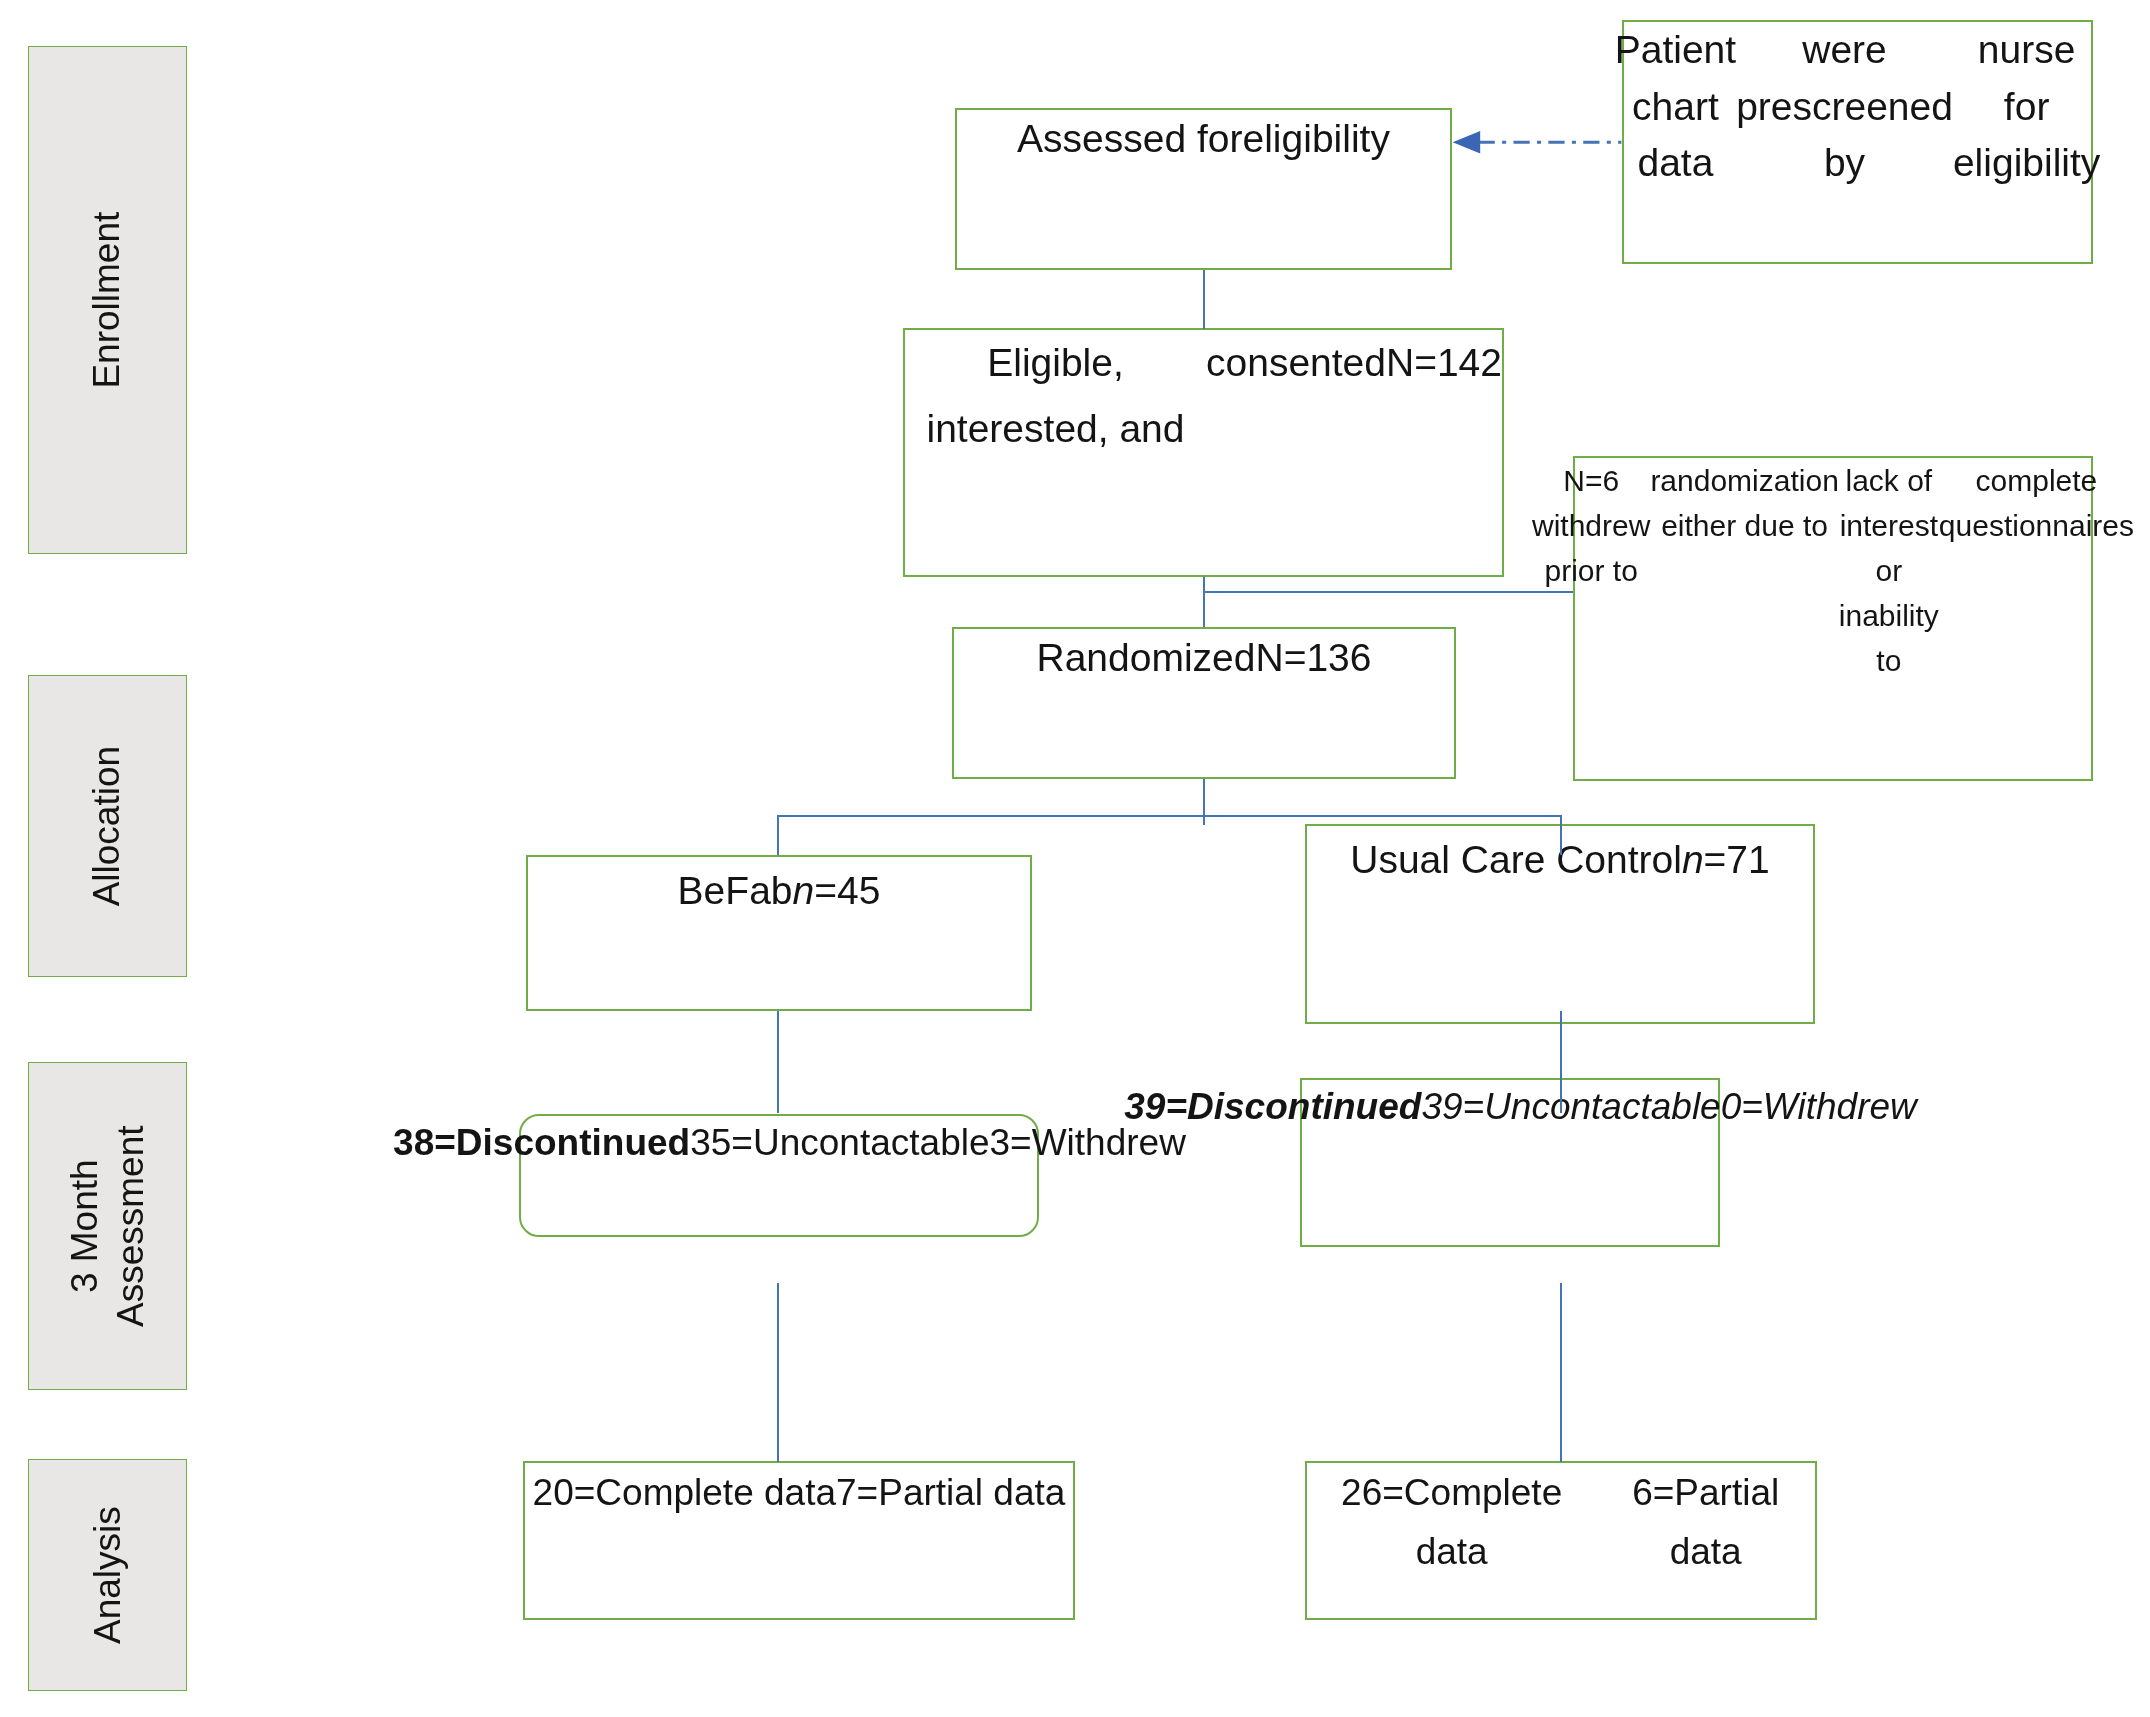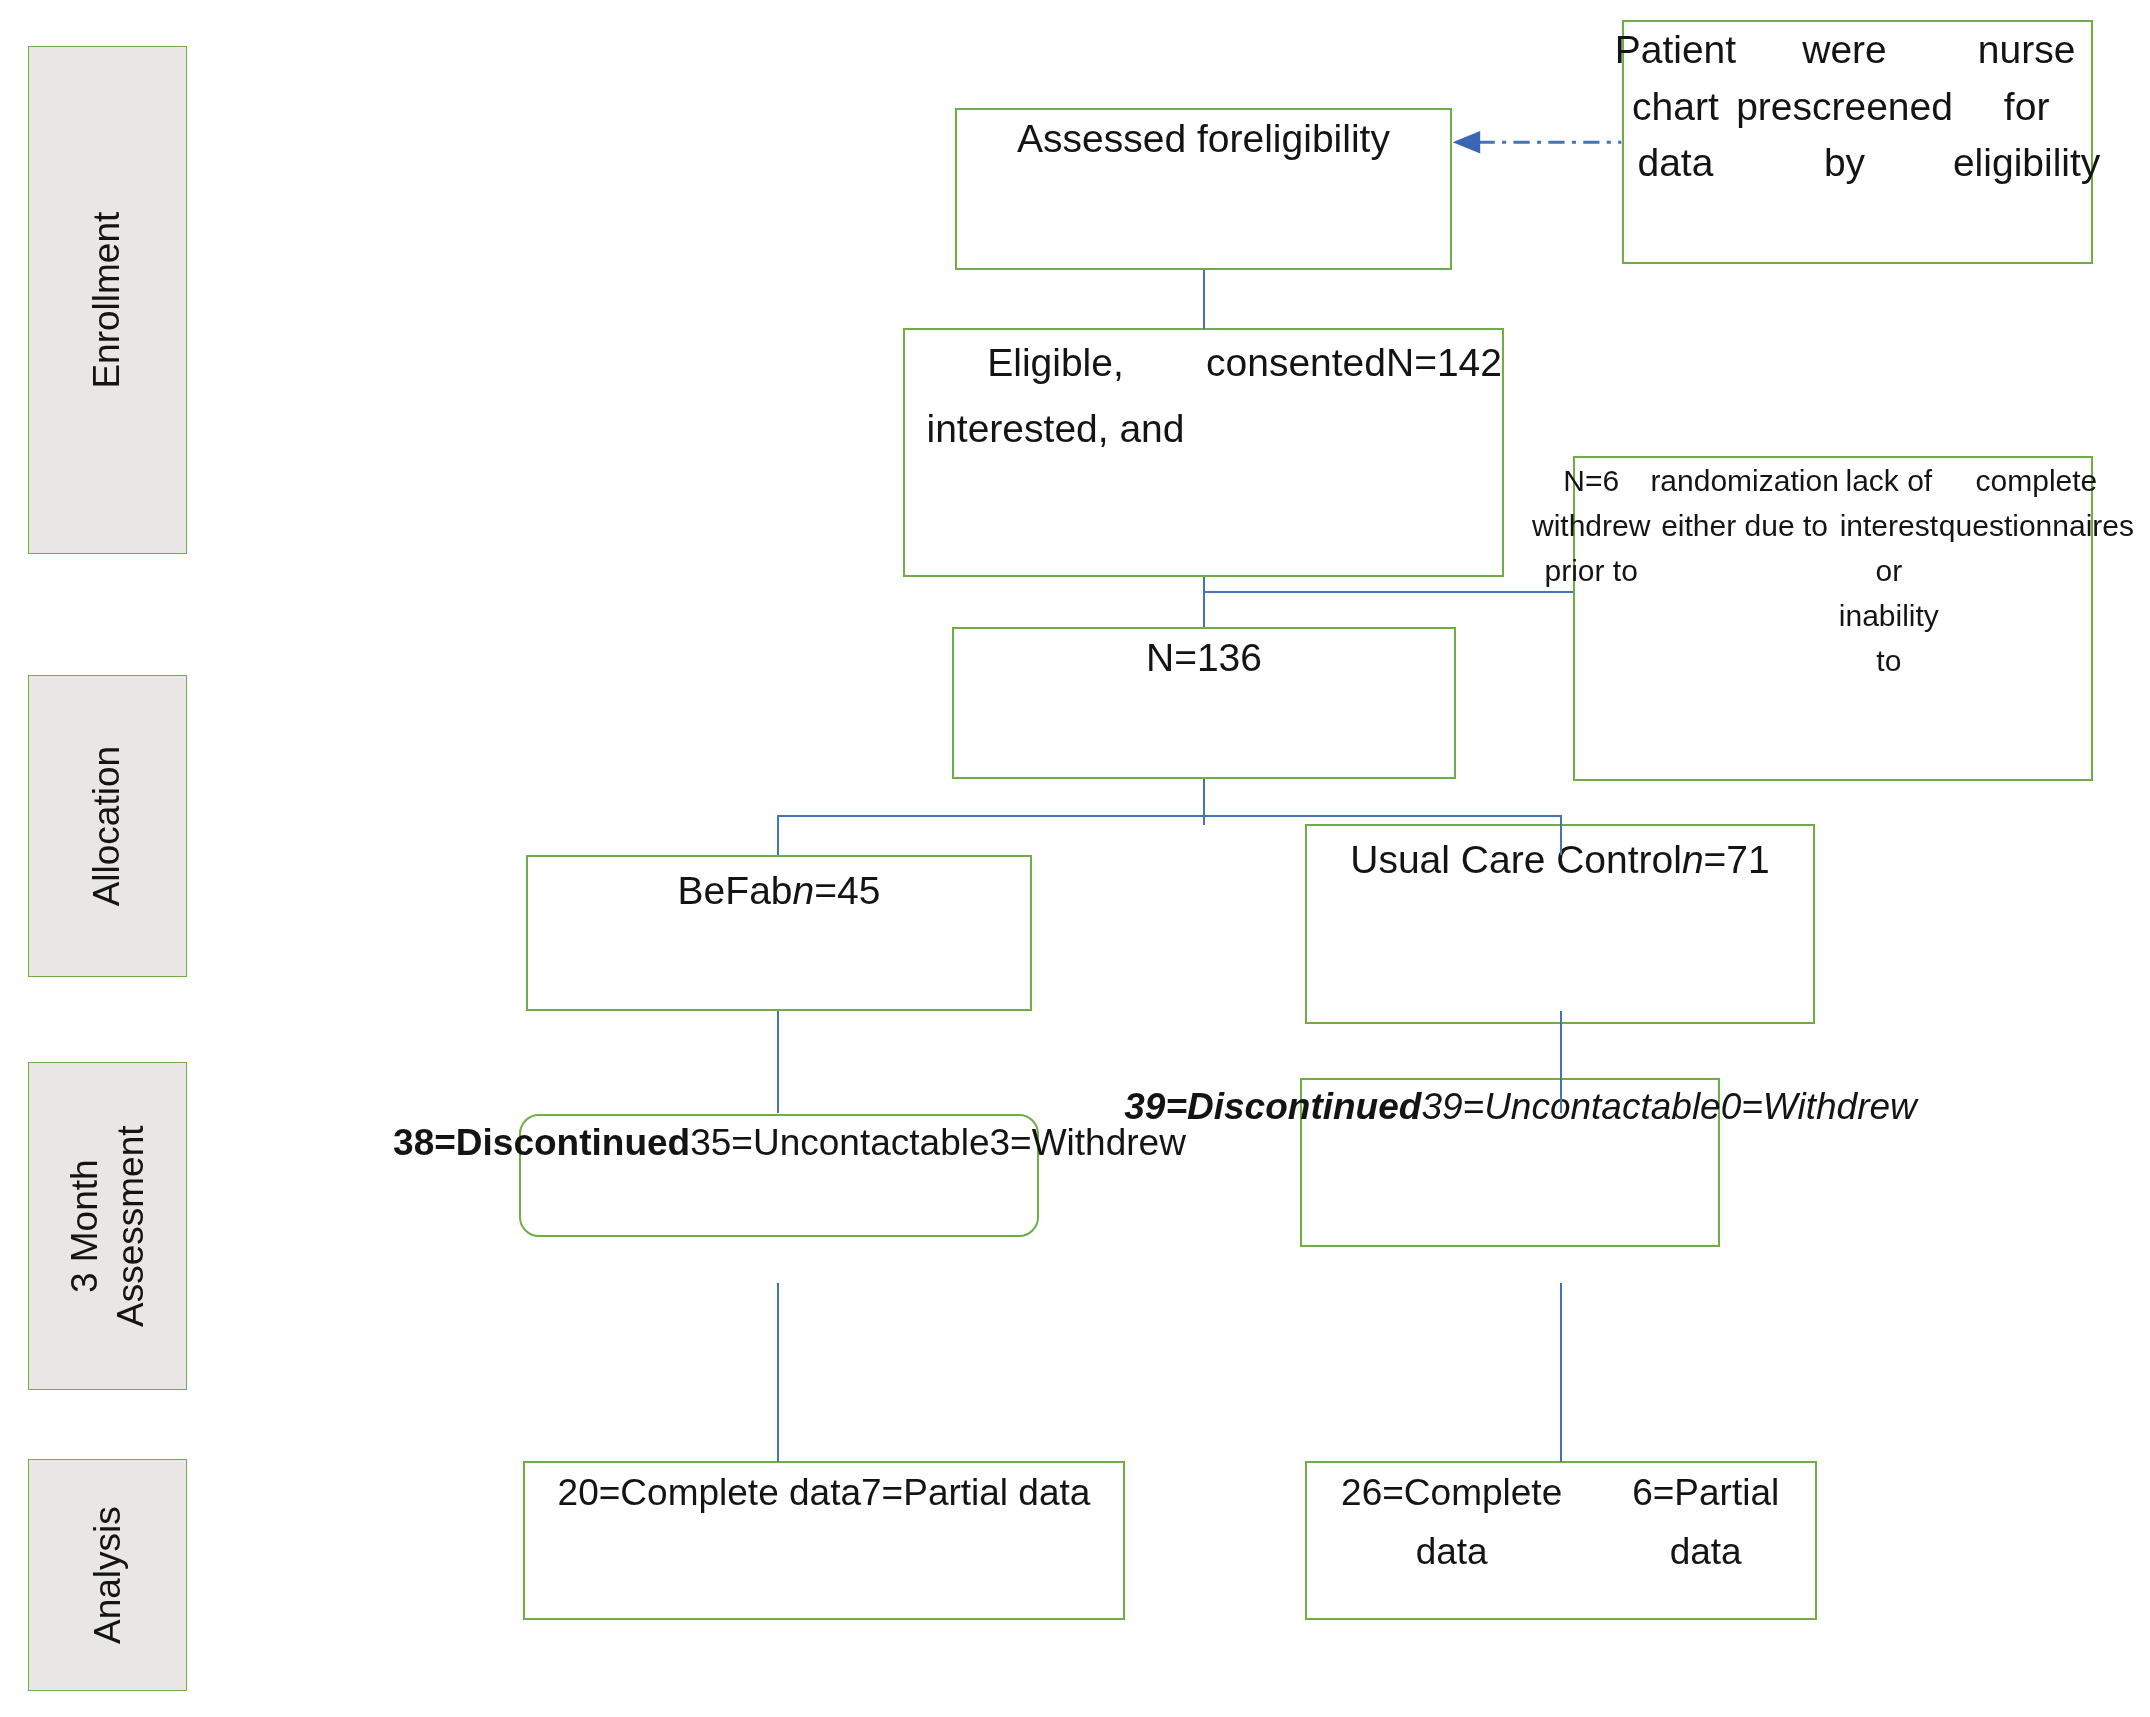--- a/index.html
+++ b/index.html
@@ -91,20 +91,21 @@
   </div>
 
   <div class="fbox small vcenter" style="left:1573px;top:456px;width:520px;height:325px;line-height:1.5;">
     <span class="ln">N=6 withdrew prior to</span>
     <span class="ln">randomization either due to</span>
     <span class="ln">lack of interest or inability to</span>
     <span class="ln">complete questionnaires</span>
   </div>
 
   <div class="fbox big vcenter" style="left:952px;top:627px;width:504px;height:152px;line-height:1.5;">
+    <span class="ln">Randomized</span>
     <span class="ln">N=136</span>
   </div>
 
   <div class="fbox big vcenter" style="left:526px;top:855px;width:506px;height:156px;line-height:1.75;">
     <span class="ln">BeFab</span>
     <span class="ln"><span class="it">n</span><span>=45</span></span>
   </div>
 
   <div class="fbox big vcenter" style="left:1305px;top:824px;width:510px;height:200px;line-height:1.75;">
     <span class="ln">Usual Care Control</span>
@@ -116,21 +117,21 @@
     <span class="ln">35=Uncontactable</span>
     <span class="ln">3=Withdrew</span>
   </div>
 
   <div class="fbox mid vcenter" style="left:1300px;top:1078px;width:420px;height:169px;line-height:1.45;font-style:italic;">
     <span class="ln bold left-align">39=Discontinued</span>
     <span class="ln">39=Uncontactable</span>
     <span class="ln">0=Withdrew</span>
   </div>
 
-  <div class="fbox mid vcenter" style="left:523px;top:1461px;width:602px;height:159px;line-height:1.6;">
+  <div class="fbox mid vcenter" style="left:523px;top:1461px;width:552px;height:159px;line-height:1.6;">
     <span class="ln">20=Complete data</span>
     <span class="ln">7=Partial data</span>
   </div>
 
   <div class="fbox mid vcenter" style="left:1305px;top:1461px;width:512px;height:159px;line-height:1.6;">
     <span class="ln">26=Complete data</span>
     <span class="ln">6=Partial data</span>
   </div>
 
   <div class="vline" style="left:1203px;top:270px;height:59px;"></div>

